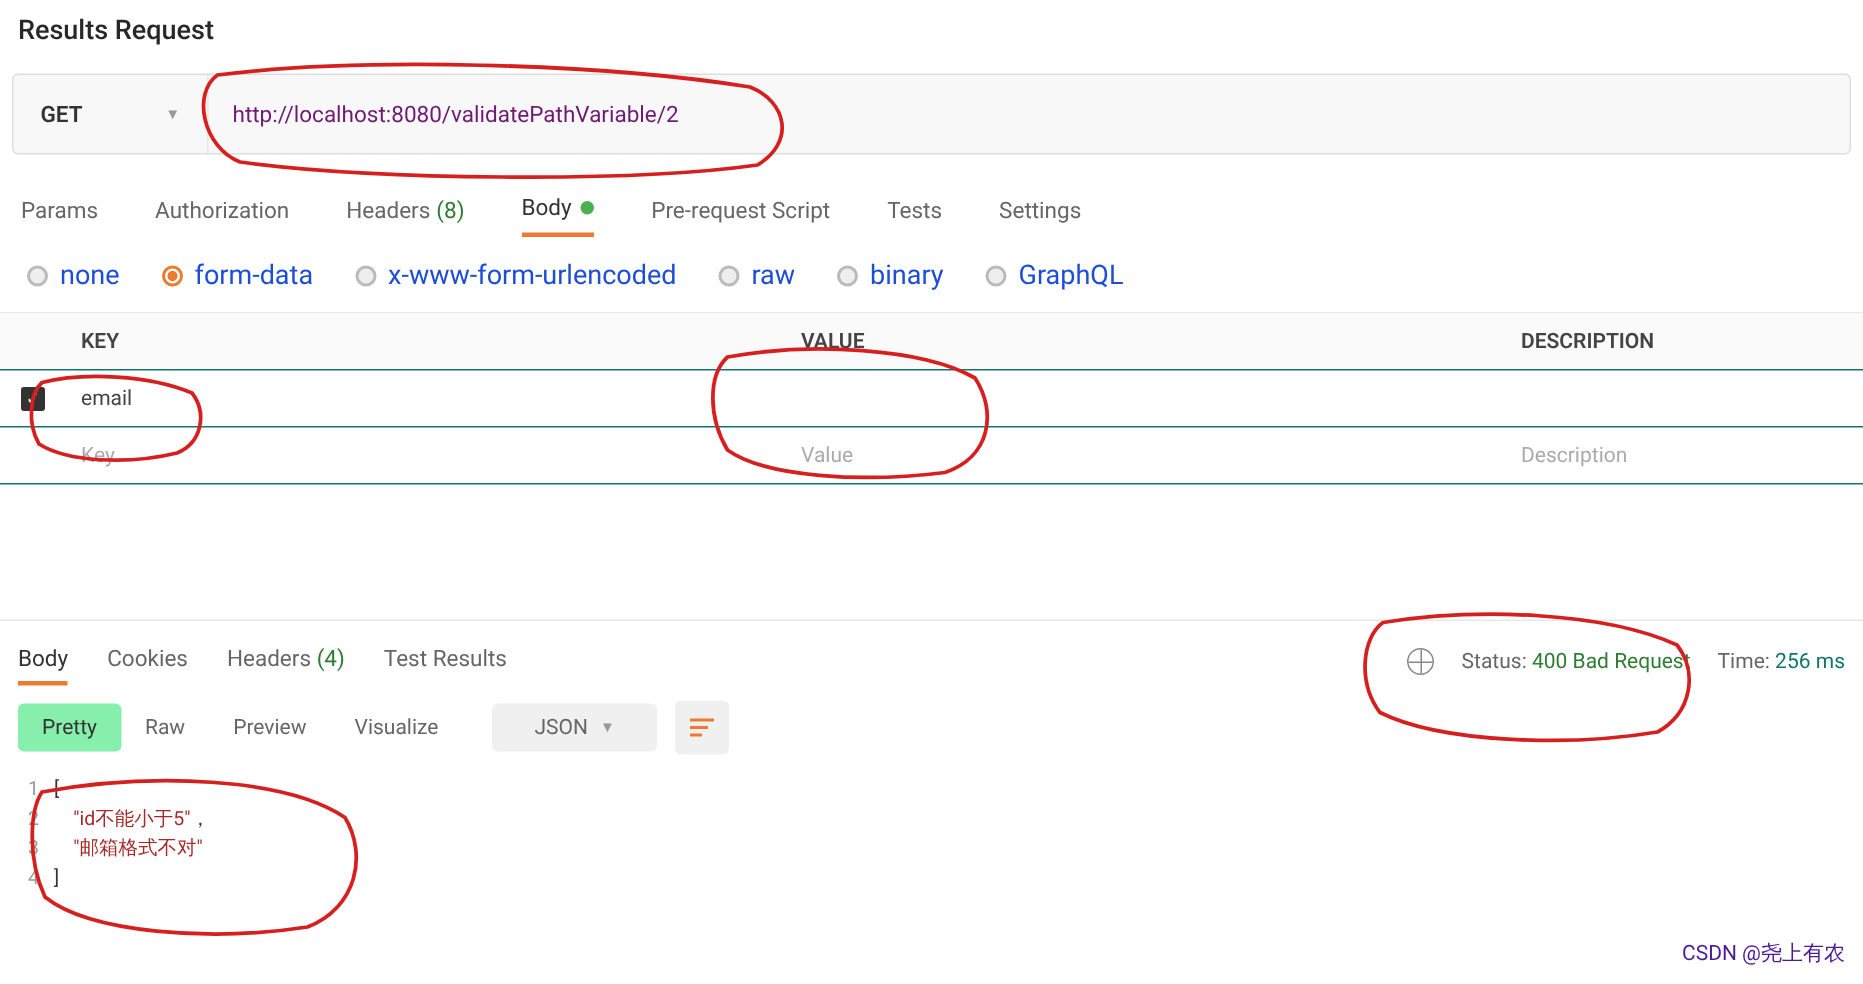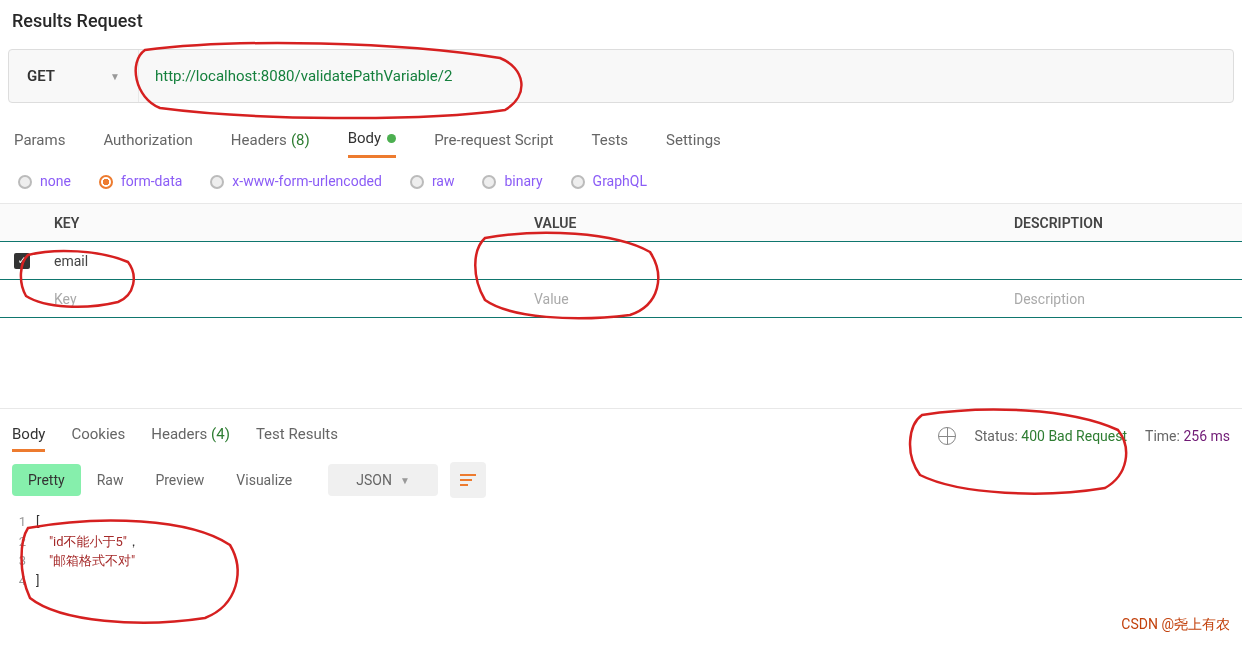--- a/index.html
+++ b/index.html
@@ -1,62 +1,62 @@
 <!DOCTYPE html>
 <html><head>
 <meta charset="utf-8">
 <style>
 *{margin:0;padding:0;box-sizing:border-box;font-family:-apple-system,BlinkMacSystemFont,"Segoe UI",Roboto,sans-serif}
 body{background:#fff;color:#333;width:1242px;height:656px;overflow:hidden;position:relative}
 .title{padding:10px 12px;font-size:18px;font-weight:500;color:#282828}
 .req-bar{display:flex;margin:8px 8px;border:1px solid #ddd;border-radius:4px;background:#f8f8f8;height:54px;align-items:center}
 .method{width:130px;padding:0 18px;font-size:15px;font-weight:600;color:#333;display:flex;align-items:center;justify-content:space-between;height:100%;border-right:1px solid #e8e8e8;cursor:pointer}
 .method .chev{color:#999;font-size:10px}
-.url{flex:1;border:none;background:transparent;padding:0 16px;font-size:15px;color:#15803d;outline:none}
+.url{flex:1;border:none;background:transparent;padding:0 16px;font-size:15px;color:#701a75;outline:none}
 .tabs{display:flex;gap:38px;padding:10px 14px 0;border-bottom:1px solid #fff}
 .tab{font-size:15px;color:#666;padding:8px 0;cursor:pointer;display:flex;align-items:center;gap:4px}
 .tab.active{border-bottom:3px solid #ed7b2f;color:#333}
 .count{color:#2e7d32}
 .dot{width:9px;height:9px;border-radius:50%;background:#4caf50;display:inline-block;margin-left:2px}
 .body-types{display:flex;gap:28px;padding:14px 18px;align-items:center}
-.radio-opt{display:flex;align-items:flex-end;gap:8px;font-size:14px;color:#8b5cf6;cursor:pointer}
+.radio-opt{display:flex;align-items:center;gap:8px;font-size:18px;color:#1d4ed8;cursor:pointer}
 .radio{width:14px;height:14px;border-radius:50%;border:2px solid #bbb;background:#eee}
 .radio.checked{border-color:#ed7b2f;background:radial-gradient(circle,#ed7b2f 0 45%,#fff 50% 100%)}
 .tbl{border-top:1px solid #e8e8e8}
 .row{display:flex;border-bottom:1px solid #0f766e;min-height:38px;align-items:center}
 .row.head{background:#fafafa;font-size:12px;font-weight:600;color:#555}
 .c-check{width:44px;display:flex;justify-content:center}
 .c-key{width:480px;padding:0 10px;font-size:14px;color:#444}
 .c-val{width:480px;padding:0 10px;font-size:14px;color:#444}
 .c-desc{flex:1;padding:0 10px;font-size:14px;color:#444}
 .chk{width:16px;height:16px;background:#333;border-radius:2px;display:flex;align-items:center;justify-content:center;color:#fff;font-size:11px}
 .ph{color:#aaa}
 .resp-hdr{display:flex;justify-content:space-between;border-top:1px solid #e8e8e8;margin-top:90px;padding:10px 12px 0;align-items:center}
 .resp-tabs{display:flex;gap:26px}
 .rtab{font-size:15px;color:#666;padding:6px 0;cursor:pointer}
 .rtab.active{border-bottom:3px solid #ed7b2f;color:#333}
 .resp-meta{display:flex;gap:18px;align-items:center;font-size:14px;color:#666}
 .globe{width:18px;height:18px;border:1.5px solid #888;border-radius:50%;position:relative}
 .globe::before{content:"";position:absolute;left:50%;top:0;bottom:0;width:1px;background:#888}
 .globe::after{content:"";position:absolute;top:50%;left:0;right:0;height:1px;background:#888}
 .status-val{color:#2e7d32}
-.time-val{color:#701a75}
+.time-val{color:#0f766e}
 .view-row{display:flex;gap:0;padding:10px 12px;align-items:center}
 .vbtn{padding:8px 16px;font-size:14px;color:#666;background:transparent;border:none;cursor:pointer;border-radius:4px}
 .vbtn.active{background:#86efac;color:#333}
 .json-sel{margin-left:20px;padding:8px 28px;background:#f0f0f0;border-radius:4px;font-size:14px;color:#666;display:flex;align-items:center;gap:8px;cursor:pointer}
 .wrap-btn{margin-left:12px;width:36px;height:36px;background:#f0f0f0;border-radius:4px;display:flex;align-items:center;justify-content:center;cursor:pointer}
 .wrap-btn svg{stroke:#ed7b2f}
 .code{font-family:Consolas,monospace;font-size:13px;padding:4px 8px;line-height:1.5}
 .code .line{display:flex}
 .code .ln{color:#999;width:28px;text-align:right;padding-right:10px;user-select:none}
 .code .br{color:#333}
 .code .str{color:#a52a2a}
 .code .cm{color:#333}
-.watermark{position:absolute;right:12px;bottom:22px;color:#c2410c;font-size:14px}
+.watermark{position:absolute;right:12px;bottom:11px;color:#4c1d95;font-size:14px}
 .ann{position:absolute;pointer-events:none}
 </style>
 </head>
 <body>
 
 <div class="title">Results Request</div>
 
 <div class="req-bar">
   <div class="method">
     <span>GET</span>

